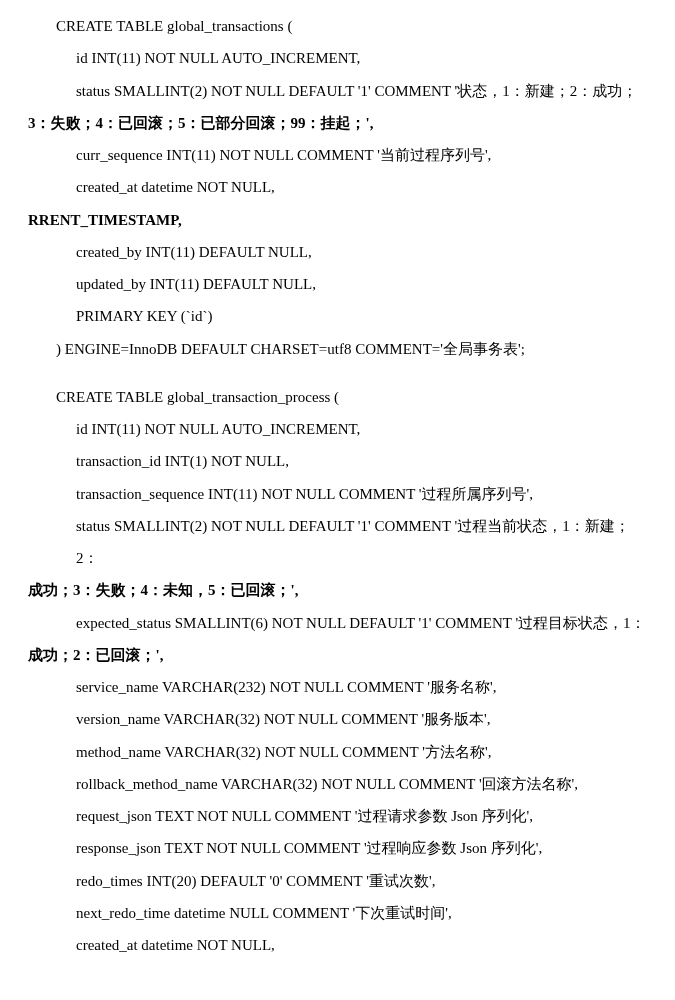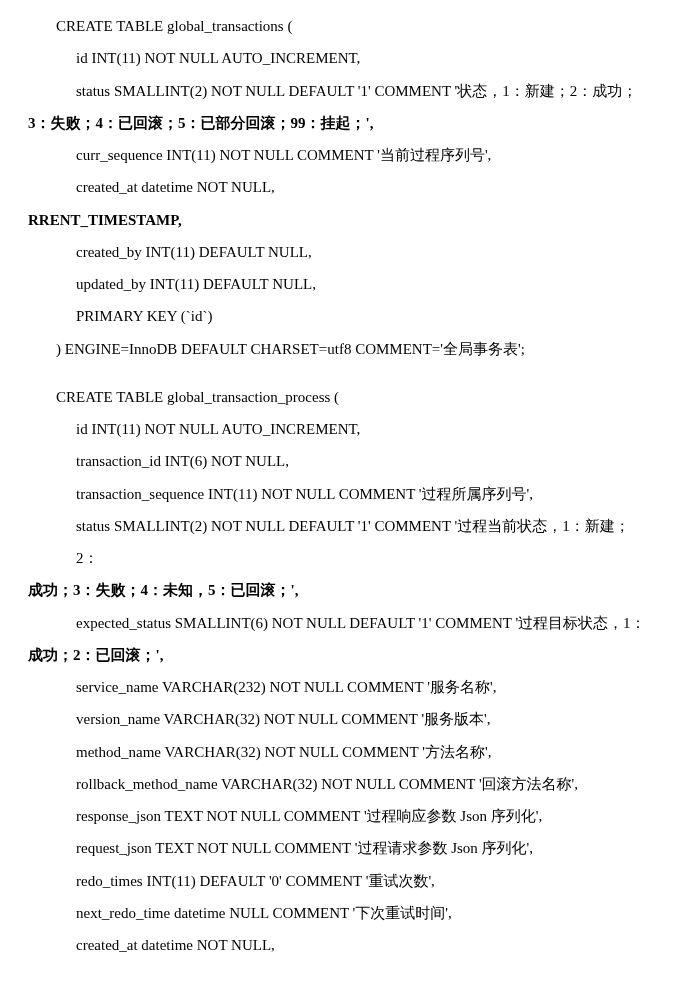--- a/index.html
+++ b/index.html
@@ -32,29 +32,29 @@
   <div class="ind0"><span data-bind="sql.table1.l6b">RRENT_TIMESTAMP,</span></div>
   <div class="ind2"><span data-bind="sql.table1.l7">created_by INT(11) DEFAULT NULL,</span></div>
   <div class="ind2"><span data-bind="sql.table1.l8">updated_by INT(11) DEFAULT NULL,</span></div>
   <div class="ind2"><span data-bind="sql.table1.l9">PRIMARY KEY (`id`)</span></div>
   <div class="ind1"><span data-bind="sql.table1.l10">) ENGINE=InnoDB DEFAULT CHARSET=utf8 COMMENT='全局事务表';</span></div>
 
   <div class="gap"></div>
 
   <div class="ind1"><span data-bind="sql.table2.l1">CREATE TABLE global_transaction_process (</span></div>
   <div class="ind2"><span data-bind="sql.table2.l2">id INT(11) NOT NULL AUTO_INCREMENT,</span></div>
-  <div class="ind2"><span data-bind="sql.table2.l3">transaction_id INT(6) NOT NULL,</span></div>
+  <div class="ind2"><span data-bind="sql.table2.l3">transaction_id INT(1) NOT NULL,</span></div>
   <div class="ind2"><span data-bind="sql.table2.l4">transaction_sequence INT(11) NOT NULL COMMENT '过程所属序列号',</span></div>
   <div class="ind2"><span data-bind="sql.table2.l5a">status SMALLINT(2) NOT NULL DEFAULT '1' COMMENT '过程当前状态，1：新建；2：</span></div>
   <div class="ind0"><span data-bind="sql.table2.l5b">成功；3：失败；4：未知，5：已回滚；',</span></div>
   <div class="ind2"><span data-bind="sql.table2.l6a">expected_status SMALLINT(6) NOT NULL DEFAULT '1' COMMENT '过程目标状态，1：</span></div>
   <div class="ind0"><span data-bind="sql.table2.l6b">成功；2：已回滚；',</span></div>
   <div class="ind2"><span data-bind="sql.table2.l7">service_name VARCHAR(232) NOT NULL COMMENT '服务名称',</span></div>
   <div class="ind2"><span data-bind="sql.table2.l8">version_name VARCHAR(32) NOT NULL COMMENT '服务版本',</span></div>
   <div class="ind2"><span data-bind="sql.table2.l9">method_name VARCHAR(32) NOT NULL COMMENT '方法名称',</span></div>
   <div class="ind2"><span data-bind="sql.table2.l10">rollback_method_name VARCHAR(32) NOT NULL COMMENT '回滚方法名称',</span></div>
+  <div class="ind2"><span data-bind="sql.table2.l11">request_json TEXT NOT NULL COMMENT '过程请求参数 Json 序列化',</span></div>
   <div class="ind2"><span data-bind="sql.table2.l12">response_json TEXT NOT NULL COMMENT '过程响应参数 Json 序列化',</span></div>
-  <div class="ind2"><span data-bind="sql.table2.l11">request_json TEXT NOT NULL COMMENT '过程请求参数 Json 序列化',</span></div>
-  <div class="ind2"><span data-bind="sql.table2.l13">redo_times INT(11) DEFAULT '0' COMMENT '重试次数',</span></div>
+  <div class="ind2"><span data-bind="sql.table2.l13">redo_times INT(20) DEFAULT '0' COMMENT '重试次数',</span></div>
   <div class="ind2"><span data-bind="sql.table2.l14">next_redo_time datetime NULL COMMENT '下次重试时间',</span></div>
   <div class="ind2"><span data-bind="sql.table2.l15">created_at datetime NOT NULL,</span></div>
   <div class="ind2"></div>
 </div>
 
 </body></html>

